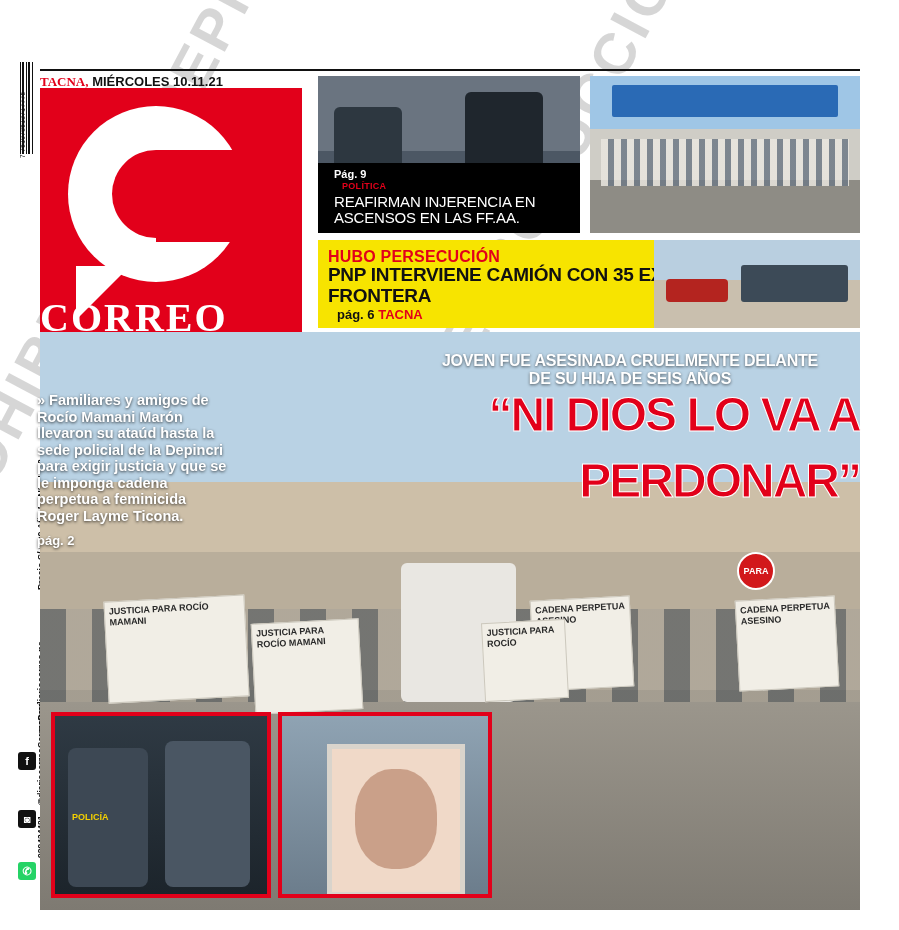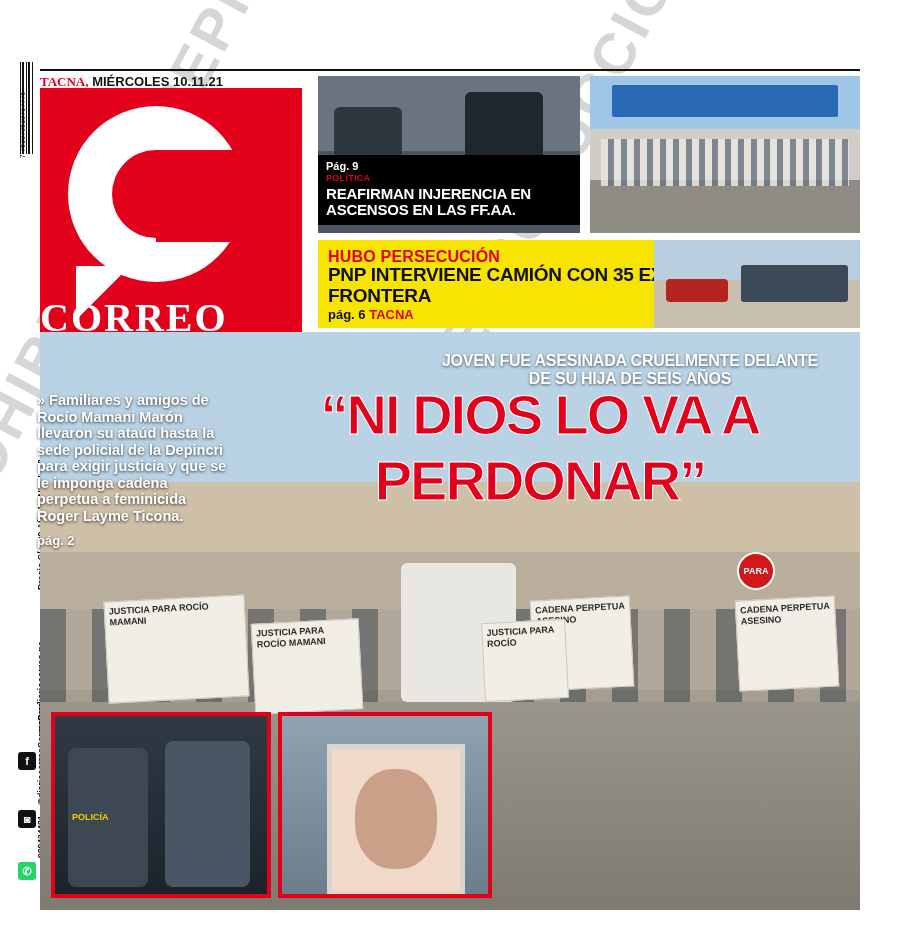--- a/index.html
+++ b/index.html
@@ -36,65 +36,65 @@
   .logo-c:after{content:"";position:absolute;left:44px;top:44px;width:88px;height:88px;border-radius:50%;background:#e2001a;}
   .logo-c-mouth{position:absolute;left:116px;top:62px;width:92px;height:92px;background:#e2001a;}
   .logo-tail{position:absolute;left:36px;top:178px;width:54px;height:54px;background:#ffffff;
     clip-path:polygon(0 0,100% 0,0 100%);}
   .logo-word{position:absolute;left:0;top:206px;width:262px;color:#fff;
     font-size:40px;font-weight:700;letter-spacing:2px;font-family:"Liberation Serif",serif;}
 
   
   .card{position:absolute;overflow:hidden;background:#22303a;}
   .card .photo{position:absolute;inset:0;}
-  .card .cap{position:absolute;left:0;right:0;bottom:8px;background:#000;color:#fff;padding:5px 8px 7px 8px;}
+  .card .cap{position:absolute;left:0;right:0;bottom:0;background:#000;color:#fff;padding:5px 8px 7px 16px;}
   .cap .pag{font-size:11px;font-weight:700;line-height:13px;}
-  .cap .sec{font-size:9px;font-weight:700;color:#e2001a;line-height:11px;letter-spacing:.3px;}
-  .cap .ttl{font-size:15px;font-weight:700;line-height:16px;margin-top:2px;letter-spacing:-.2px;
+  .cap .sec{font-size:9px;font-weight:700;color:#e2001a;line-height:11px;letter-spacing:.3px;margin-left:8px;}
+  .cap .ttl{font-size:15px;font-weight:400;line-height:16px;margin-top:2px;letter-spacing:-.2px;
     font-family:"Liberation Sans",sans-serif;}
 
   #card1{left:318px;top:76px;width:262px;height:157px;}
   #card2{left:590px;top:76px;width:270px;height:157px;}
 
   
   .ph-court{background:
       radial-gradient(circle at 22% 42%,#cfd6dc 0 10%,transparent 11%),
       linear-gradient(#6a7480 0 48%,#4c5764 48% 100%);}
   .ph-court:before{content:"";position:absolute;left:6%;top:20%;width:26%;height:52%;background:#2d3740;border-radius:6px;}
   .ph-court:after{content:"";position:absolute;left:56%;top:10%;width:30%;height:66%;background:#1f262d;border-radius:6px;}
   .ph-plant{background:linear-gradient(#9fc6e6 0 34%,#cfcdc6 34% 66%,#8e8c85 66% 100%);}
   .ph-plant:before{content:"";position:absolute;left:8%;top:6%;width:84%;height:20%;background:#2a6ab5;border-radius:2px;}
   .ph-plant:after{content:"";position:absolute;left:4%;top:40%;width:92%;height:30%;
       background:repeating-linear-gradient(90deg,#e9e6df 0 7px,#6f7a86 7px 13px);opacity:.85;}
 
   
   .band{position:absolute;left:318px;top:240px;width:542px;height:88px;background:#f7e400;}
   .band .k{position:absolute;left:10px;top:8px;font-size:16px;font-weight:700;color:#e2001a;letter-spacing:.2px;}
   .band .t1{position:absolute;left:10px;top:24px;font-size:19px;font-weight:700;color:#111;line-height:21px;letter-spacing:-.3px;}
-  .band .t2{position:absolute;left:10px;top:67px;font-size:13px;font-weight:700;color:#111;}
+  .band .t2{position:absolute;left:19px;top:67px;font-size:13px;font-weight:700;color:#111;}
   .band .t2 b{color:#e2001a;}
   .band .bphoto{position:absolute;right:0;top:0;width:206px;height:88px;overflow:hidden;
       background:linear-gradient(#b9cfe0 0 46%,#c9bfae 46% 100%);}
   .band .bphoto:before{content:"";position:absolute;left:42%;top:28%;width:52%;height:42%;background:#3c4a57;border-radius:3px;}
   .band .bphoto:after{content:"";position:absolute;left:6%;top:44%;width:30%;height:26%;background:#b4241f;border-radius:4px;}
 
   
   .main{position:absolute;left:40px;top:332px;width:820px;height:578px;overflow:hidden;
     background:linear-gradient(#b9d2e4 0 26%,#cdbfa8 26% 38%,#b9ae9b 38% 62%,#a9a08f 62% 100%);}
   .road{position:absolute;left:0;right:0;bottom:0;height:36%;background:linear-gradient(#9b968c,#7e7a72);}
   .crowd{position:absolute;left:0;right:0;bottom:18%;height:34%;
     background:repeating-linear-gradient(90deg,rgba(60,70,80,.55) 0 26px,rgba(150,150,150,.25) 26px 52px);}
   .sign{position:absolute;background:#f1eee6;border:1px solid #ccc8bd;transform:rotate(-3deg);
     font-size:9px;color:#2a2a2a;padding:4px;line-height:11px;font-weight:700;}
   .vehicle{position:absolute;background:#e9e7e2;border-radius:6px;}
 
   .kicker{position:absolute;left:430px;top:352px;width:400px;text-align:center;color:#fff;
     font-size:16px;font-weight:700;line-height:18px;letter-spacing:-.2px;text-shadow:0 1px 3px rgba(0,0,0,.6);}
-  .headline{position:absolute;left:220px;top:382px;width:640px;text-align:center;color:#e2001a;
-    font-size:56px;font-weight:700;line-height:66px;letter-spacing:-2px;font-family:"Liberation Sans",sans-serif;
+  .headline{position:absolute;left:220px;top:382px;width:640px;text-align:right;color:#e2001a;
+    font-size:48px;font-weight:700;line-height:66px;letter-spacing:-2px;font-family:"Liberation Sans",sans-serif;
     -webkit-text-stroke:1px #fff;}
   .lead{position:absolute;left:37px;top:392px;width:190px;color:#fff;font-size:14.5px;font-weight:700;
     line-height:16.5px;text-shadow:0 1px 3px rgba(0,0,0,.75);}
   .lead .pag{display:block;margin-top:9px;font-size:13px;}
   .photocred{position:absolute;right:4px;top:340px;width:10px;color:#fff;font-size:7.5px;font-weight:700;
     white-space:nowrap;transform:rotate(-90deg);transform-origin:100% 0;}
 
   
   .inset{position:absolute;border:4px solid #e2001a;overflow:hidden;background:#6d7682;}
   #inset1{left:60px;top:712px;width:212px;height:178px;}

